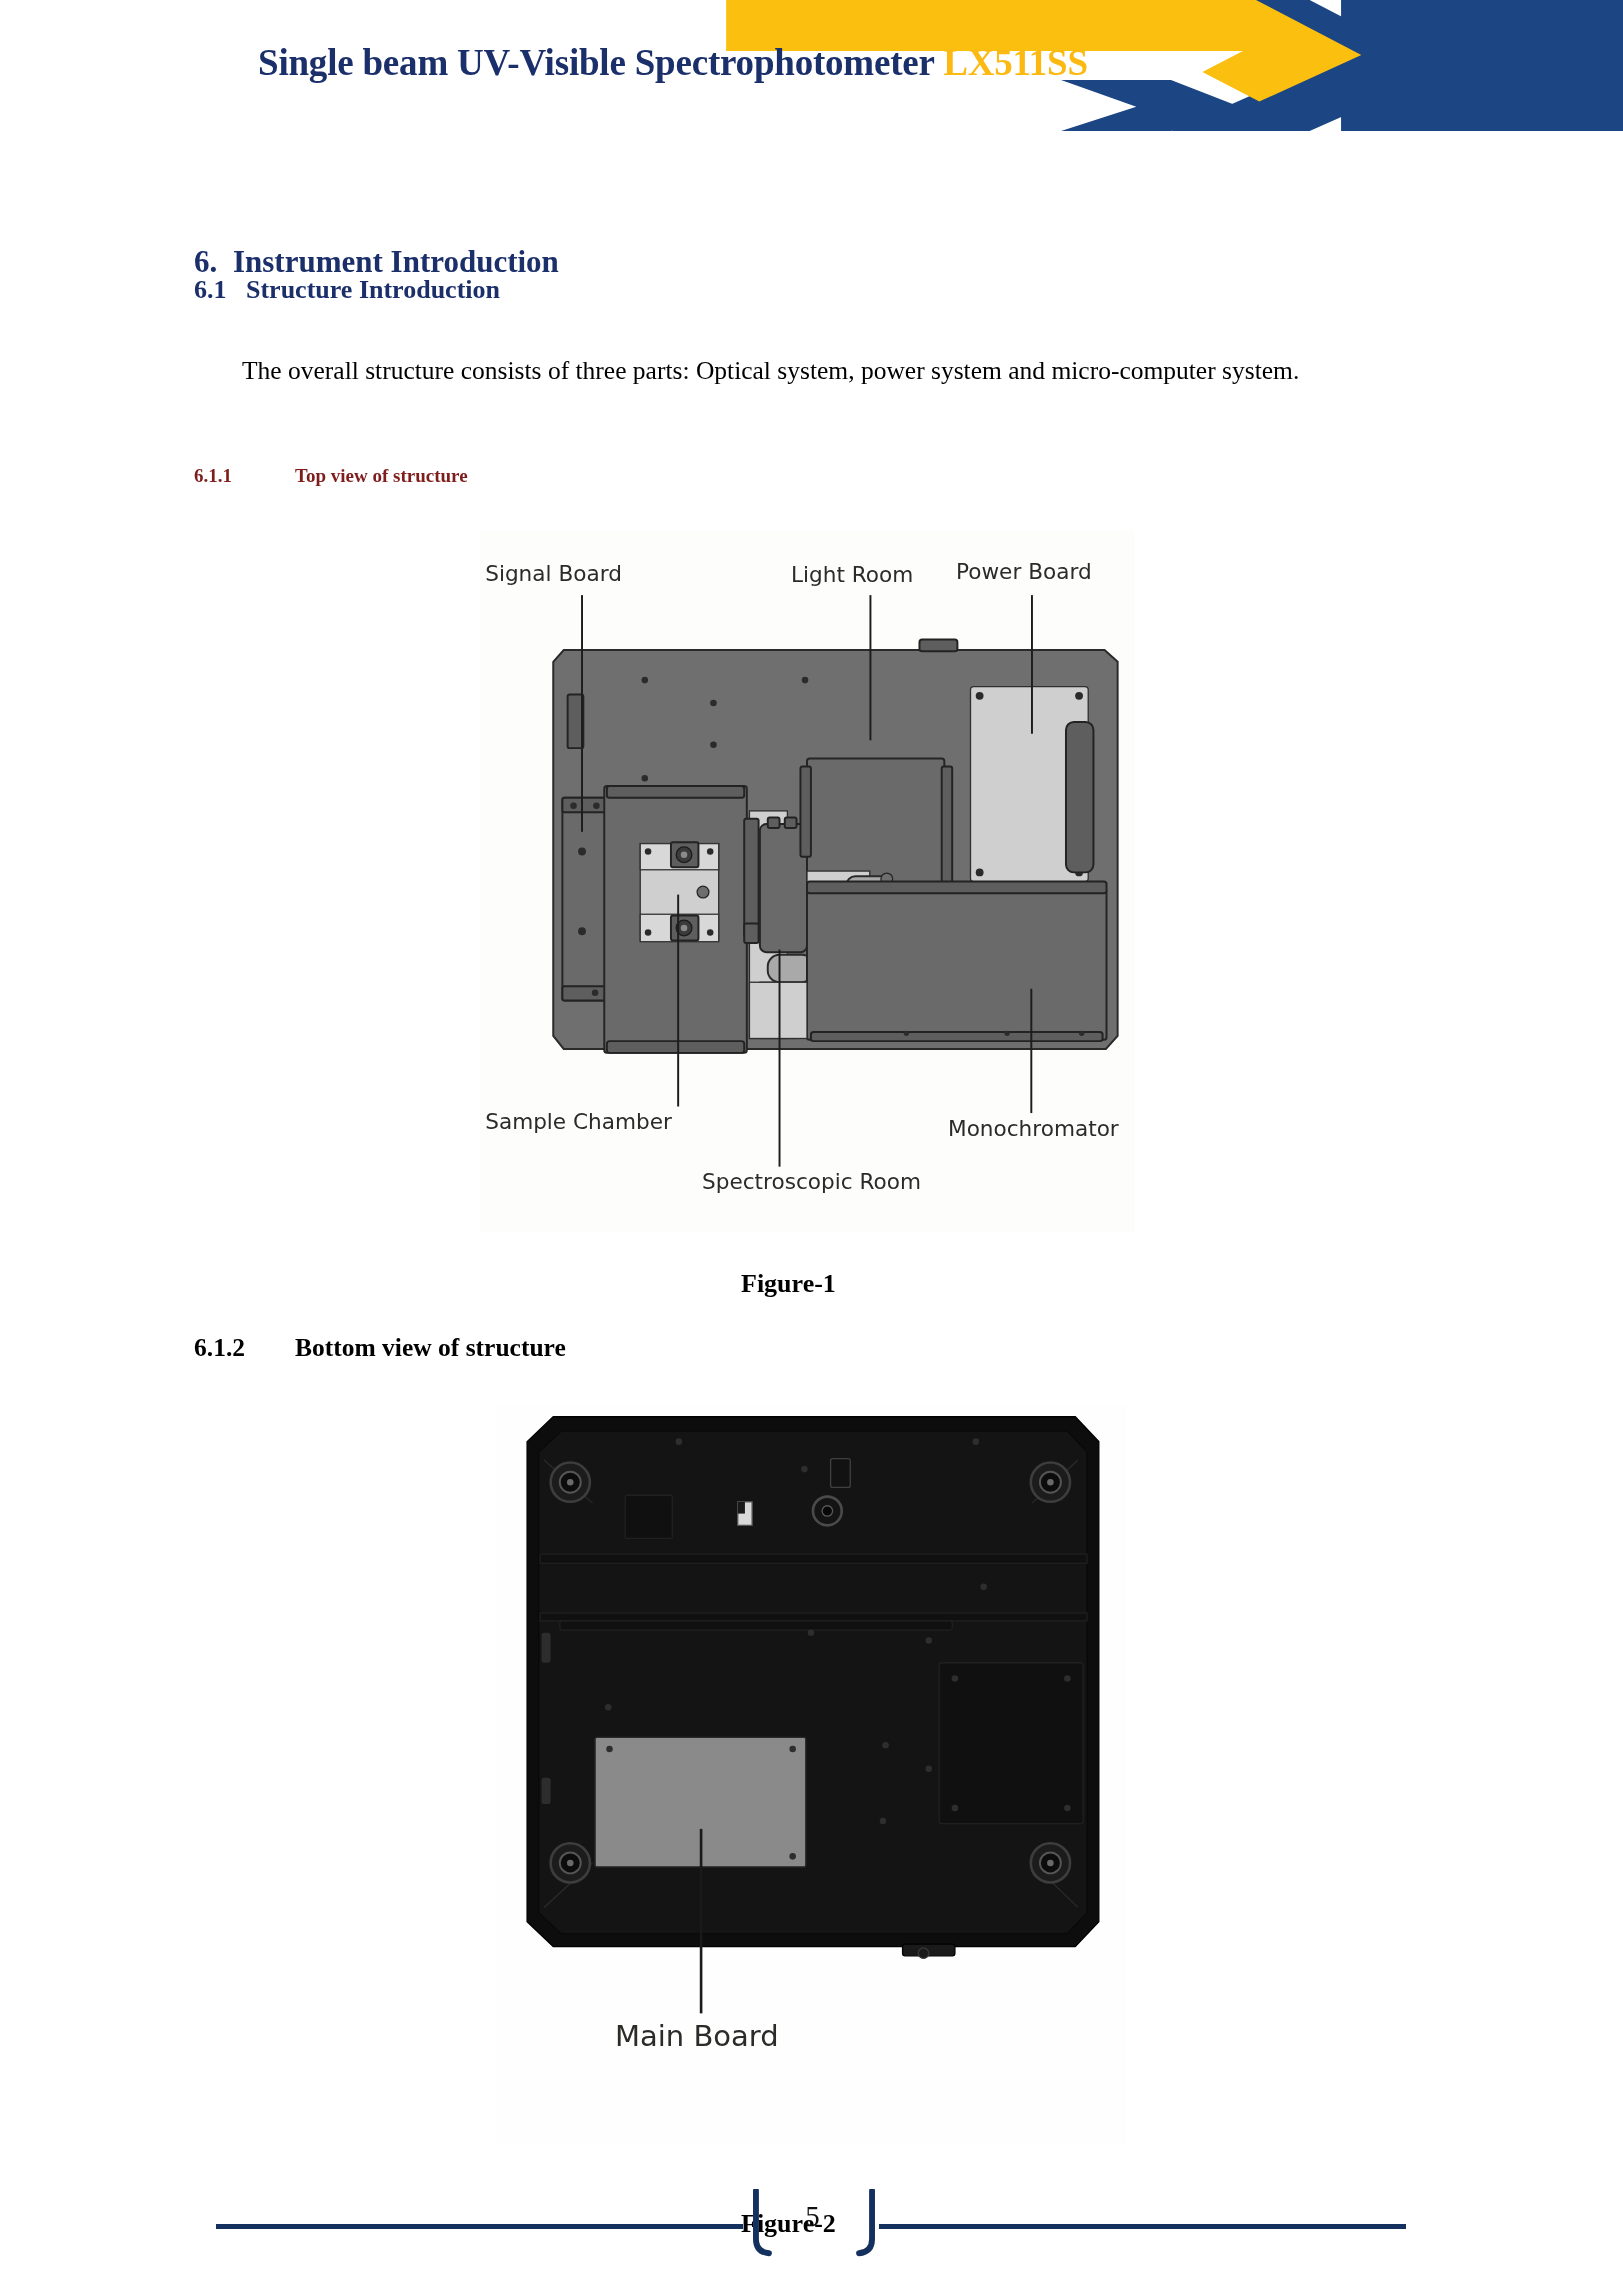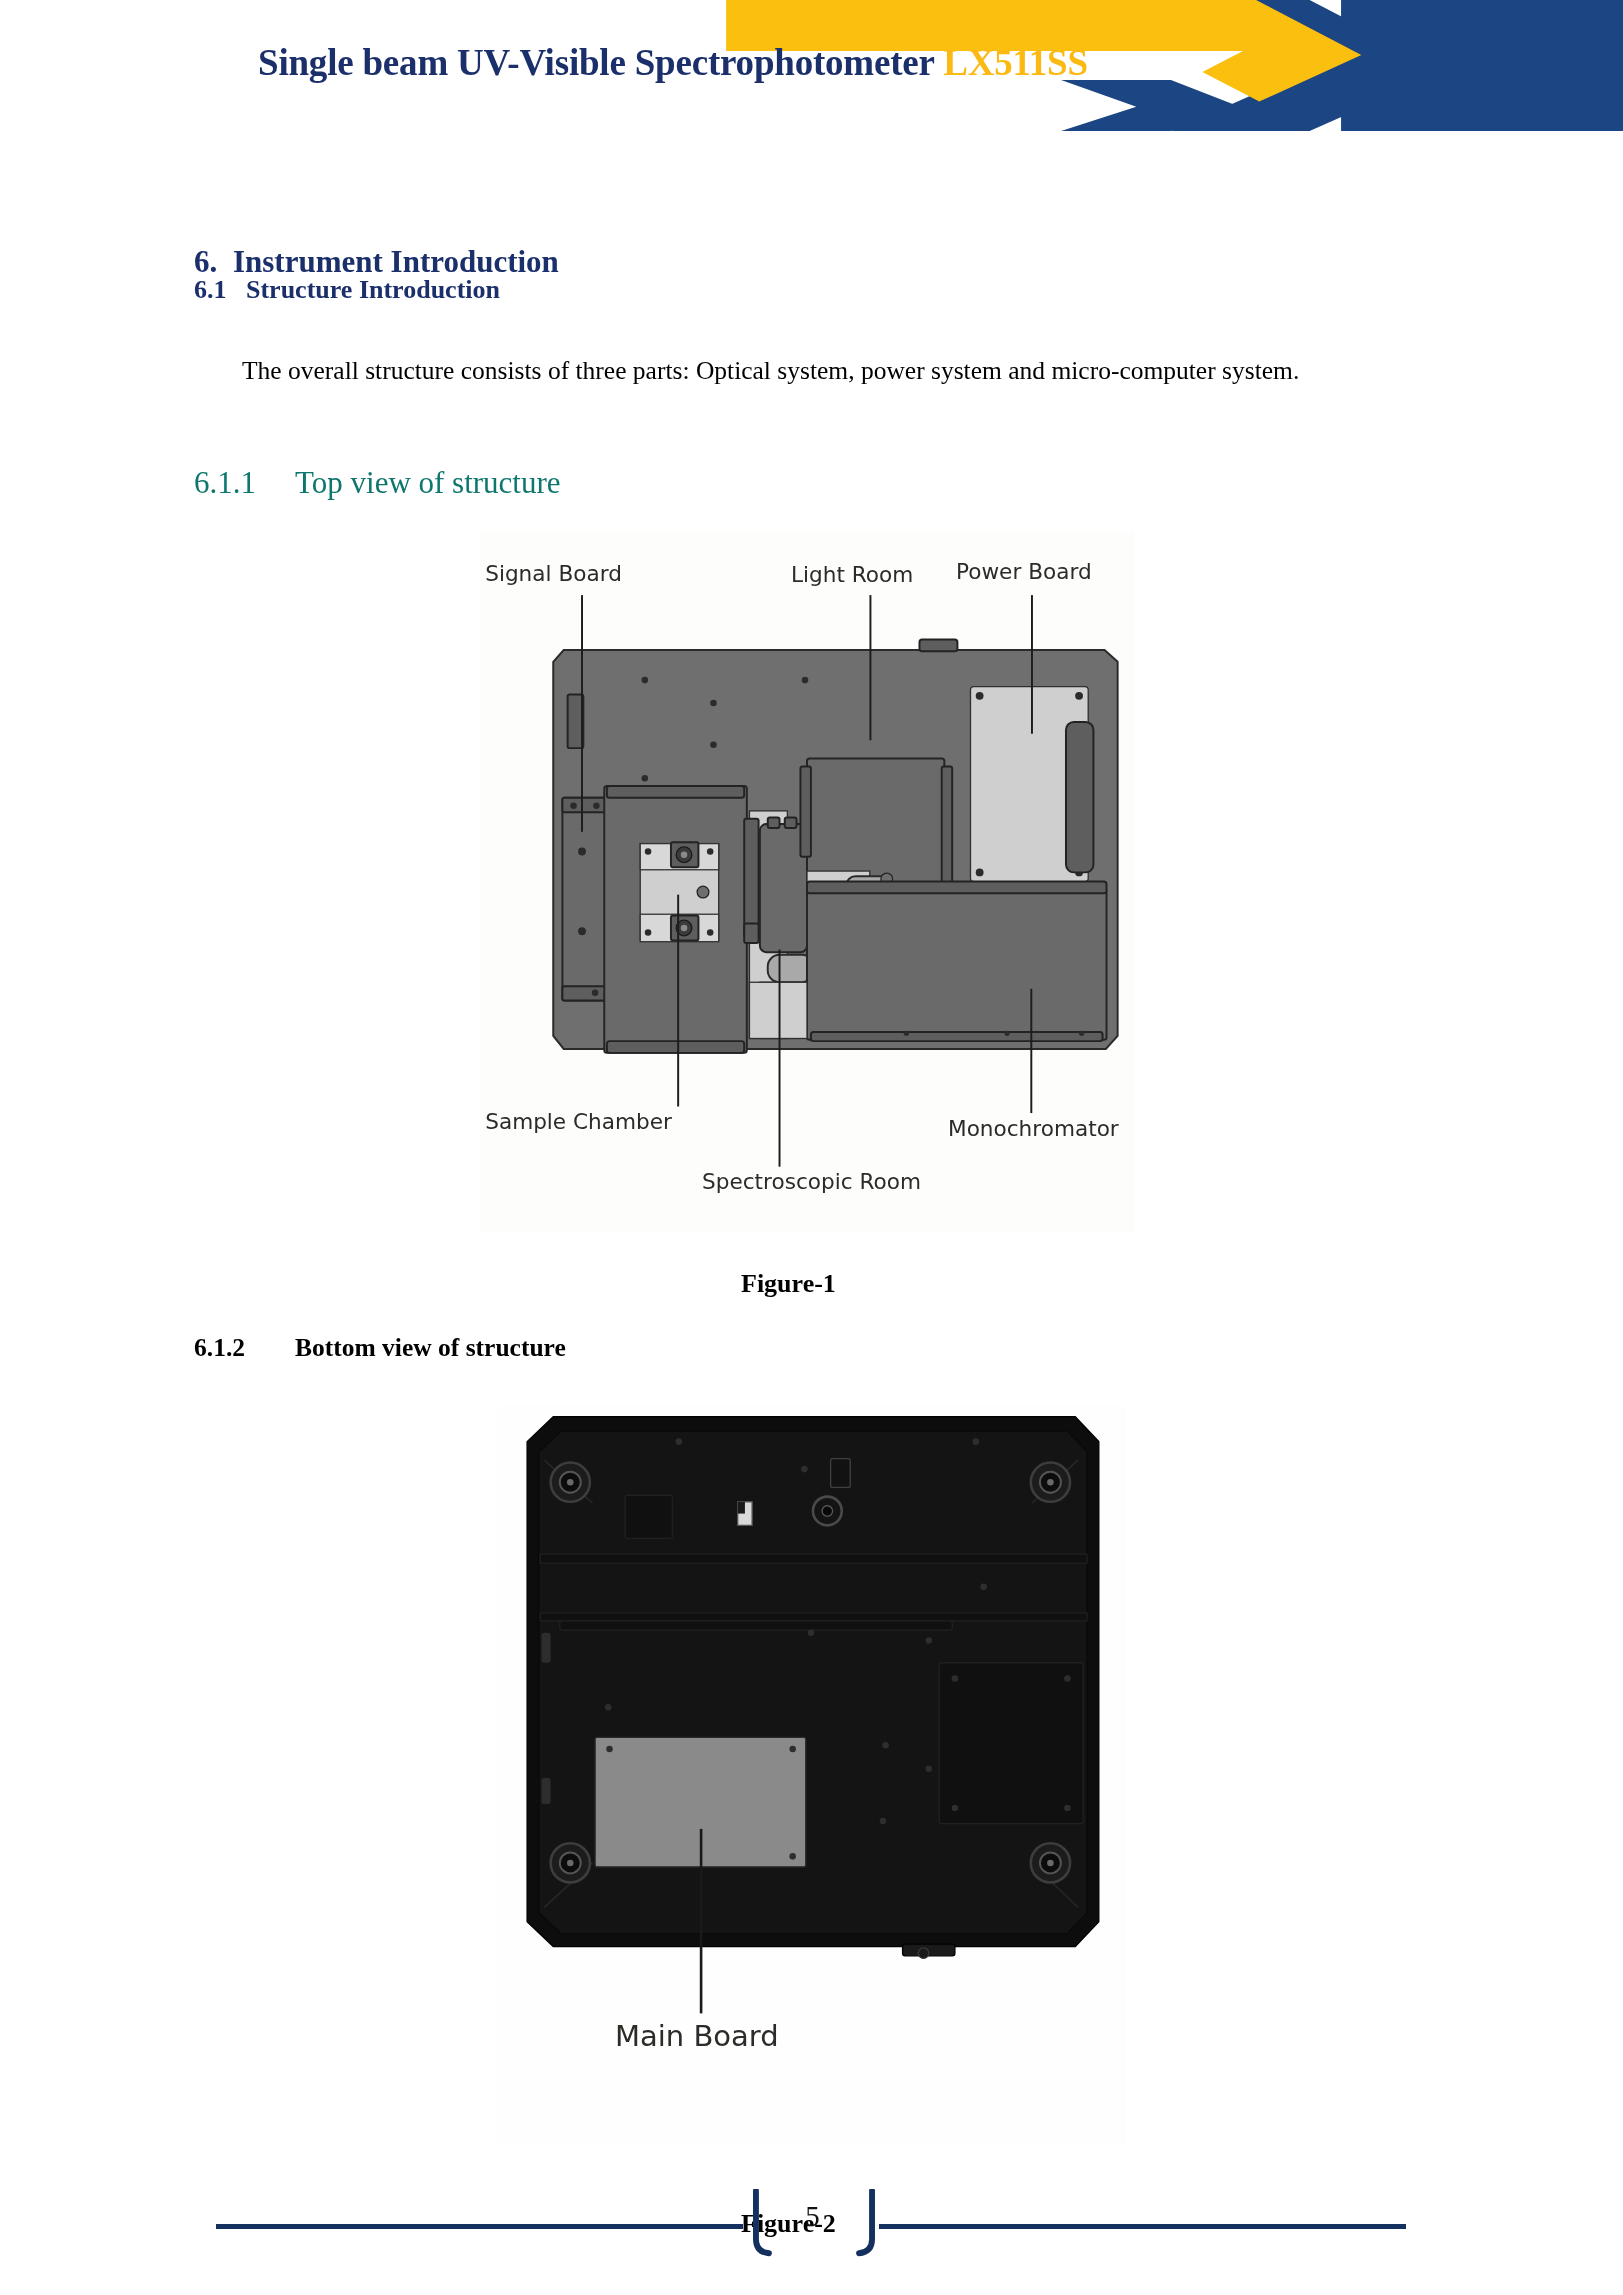--- a/index.html
+++ b/index.html
@@ -83,23 +83,23 @@
     font-size: 25.5px;
     color: #000000;
     line-height: 1.42;
     text-align: left;
   }
 
   .h3-heading {
     position: absolute;
     left: 194px;
     top: 334px;
-    font-size: 31px;
-    font-weight: normal;
-    color: #0f766e;
+    font-size: 19px;
+    font-weight: bold;
+    color: #7f1d1d;
     white-space: nowrap;
   }
   .h3-heading .num { display: inline-block; min-width: 101px; }
 
   .h3-heading-2 {
     position: absolute;
     left: 194px;
     top: 1202px;
     font-size: 25.5px;
     font-weight: bold;

